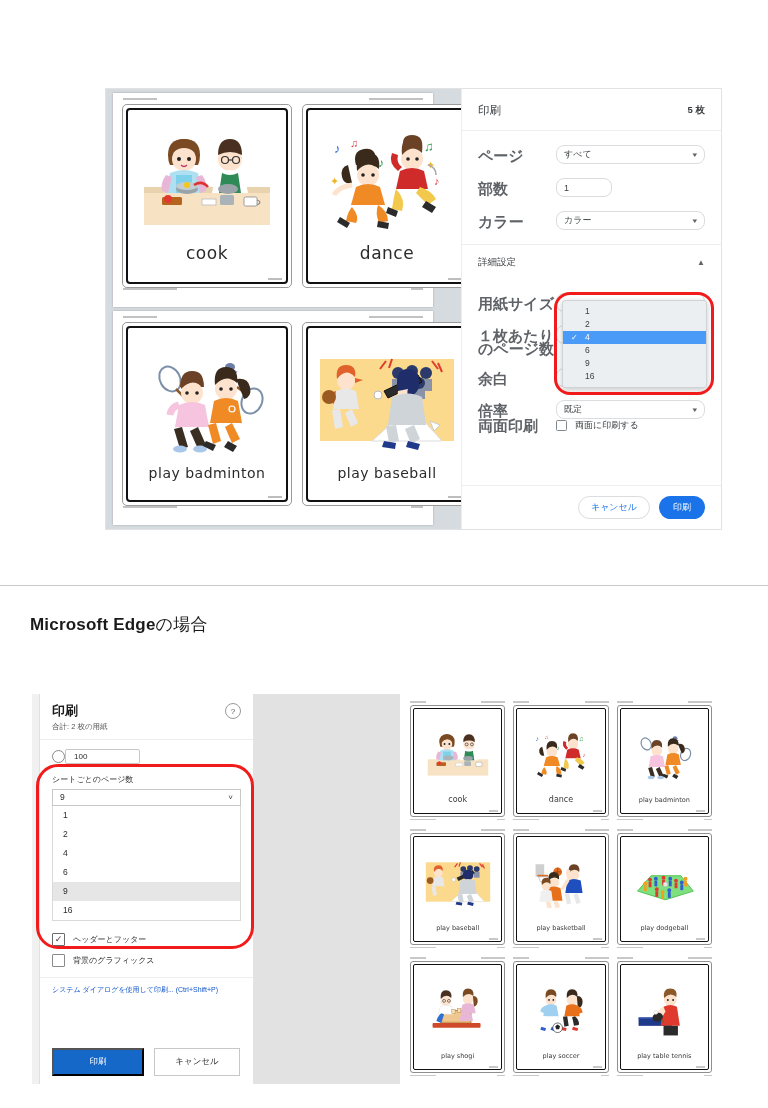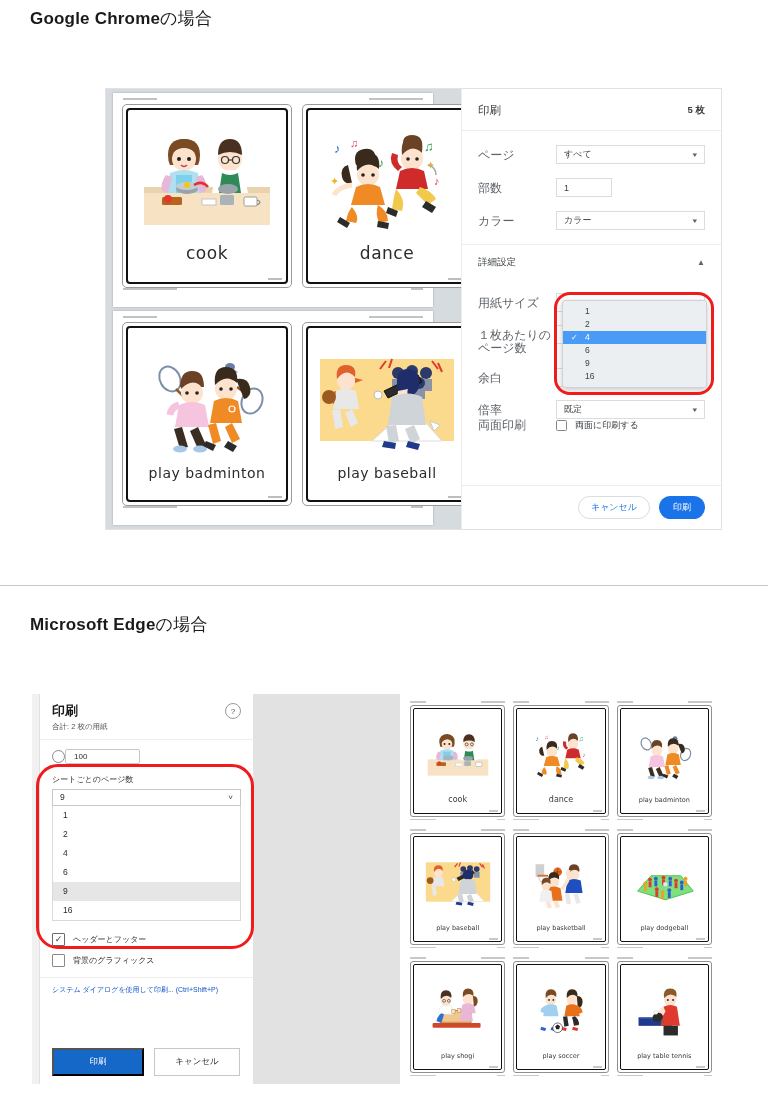--- a/index.html
+++ b/index.html
@@ -43,22 +43,22 @@
   .word.sm{font-size:14px;}
   .cardtag{position:absolute;right:4px;bottom:2px;width:14px;height:2px;background:#bdbdbd;}
 
   
   .cr-panel{flex:1;background:#fff;font-size:9px;color:#3c4043;position:relative;border-left:1px solid #ededed;}
   .cr-row{display:flex;align-items:flex-start;padding:0 16px;}
   .cr-top{display:flex;align-items:center;justify-content:space-between;padding:14px 16px 12px 16px;
     border-bottom:1px solid #eceff1;}
   .cr-top .t-title{font-size:11.5px;color:#3c4043;}
   .cr-top .t-count{font-size:9.5px;font-weight:bold;color:#3c4043;}
-  .cr-lbl{width:78px;font-size:12px;color:#5f6368;line-height:13px;padding-top:4px;}
-  .cr-sel{flex:1;height:19px;border:1px solid #dadce0;border-radius:0;
+  .cr-lbl{width:78px;font-size:15px;color:#5f6368;line-height:13px;padding-top:4px;font-weight:bold;}
+  .cr-sel{flex:1;height:19px;border:1px solid #dadce0;border-radius:8px;
     display:flex;align-items:center;justify-content:space-between;padding:0 7px;box-sizing:border-box;
     font-size:9px;color:#3c4043;background:#fff;}
   .cr-sel.short{flex:none;width:56px;}
   .caret{font-size:7px;color:#5f6368;transform:scaleX(1.3);}
   .cr-adv{display:flex;align-items:center;justify-content:space-between;font-size:9.5px;color:#3c4043;
     border-top:1px solid #eceff1;margin:0 0 0 0;padding:11px 16px 10px 16px;}
   .chev-up{font-size:8px;color:#5f6368;}
   .cr-check{width:9px;height:9px;border:1px solid #80868b;border-radius:1.5px;display:inline-block;margin-right:8px;}
   .cr-foot{position:absolute;left:0;right:0;bottom:0;border-top:1px solid #eceff1;
     display:flex;justify-content:flex-end;align-items:center;gap:9px;padding:10px 16px;}
@@ -119,23 +119,20 @@
   .gfoot{display:flex;justify-content:space-between;margin-top:2px;}
   .gfoot span{height:1.5px;background:#c8c8c8;display:block;}
   .gfoot .a{width:26px;} .gfoot .b{width:8px;}
   svg{display:block;}
 </style>
 </head>
 <body>
 
 <div class="section" style="top:8px;">
   <div class="sec-head">
-    <div class="sec-title">
-      <span>Google Chrome</span><span class="light">の場合</span>
-    </div>
   </div>
 </div>
 
 <div id="chrome-shot">
 
   <div class="cr-preview">
 
     <div class="cr-page p1">
       <div class="pg-hdr">
           <span class="h1"></span>

